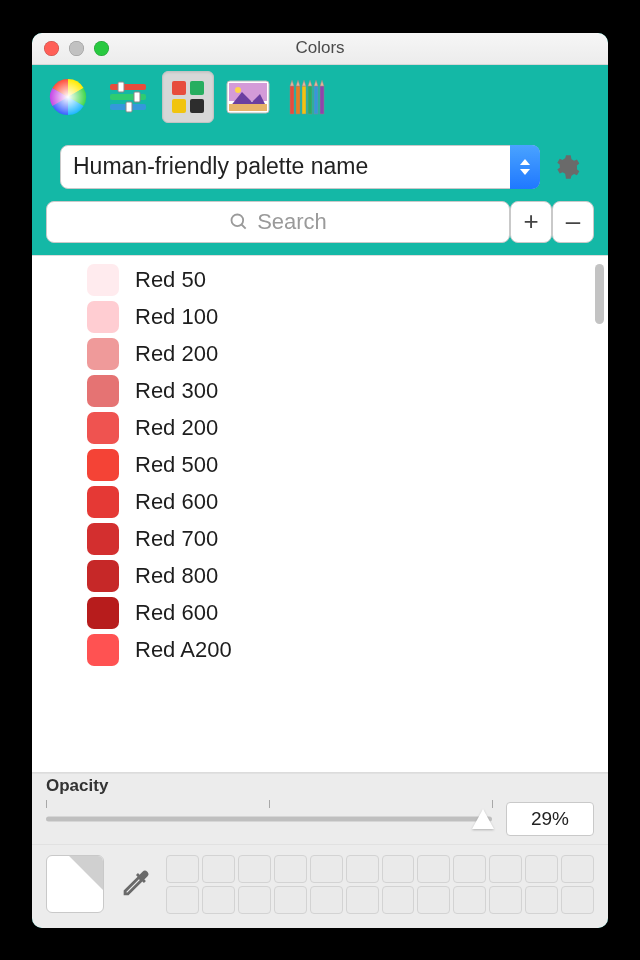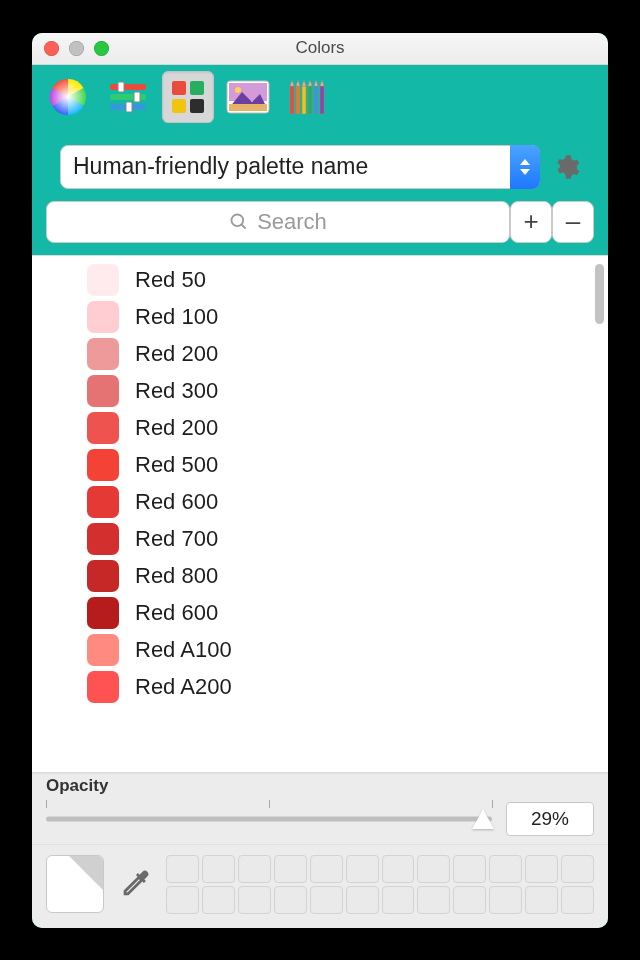--- a/index.html
+++ b/index.html
@@ -375,24 +375,20 @@
         </div>
         <div class="row">
           <div class="swatch" style="background: rgb(198, 40, 40);"></div>
           <div class="rowlabel">Red 800</div>
         </div>
         <div class="row">
           <div class="swatch" style="background: rgb(183, 28, 28);"></div>
           <div class="rowlabel">Red 600</div>
         </div>
         <div class="row">
-          <div class="swatch" style="background: rgb(255, 138, 128);"></div>
-          <div class="rowlabel">Red A100</div>
-        </div>
-        <div class="row">
           <div class="swatch" style="background: rgb(255, 82, 82);"></div>
           <div class="rowlabel">Red A200</div>
         </div>
       </div>
     <div class="scrollthumb"></div>
   </div>
 
   <div class="opacity">
     <div class="oplabel">Opacity</div>
     <div class="sliderrow">

